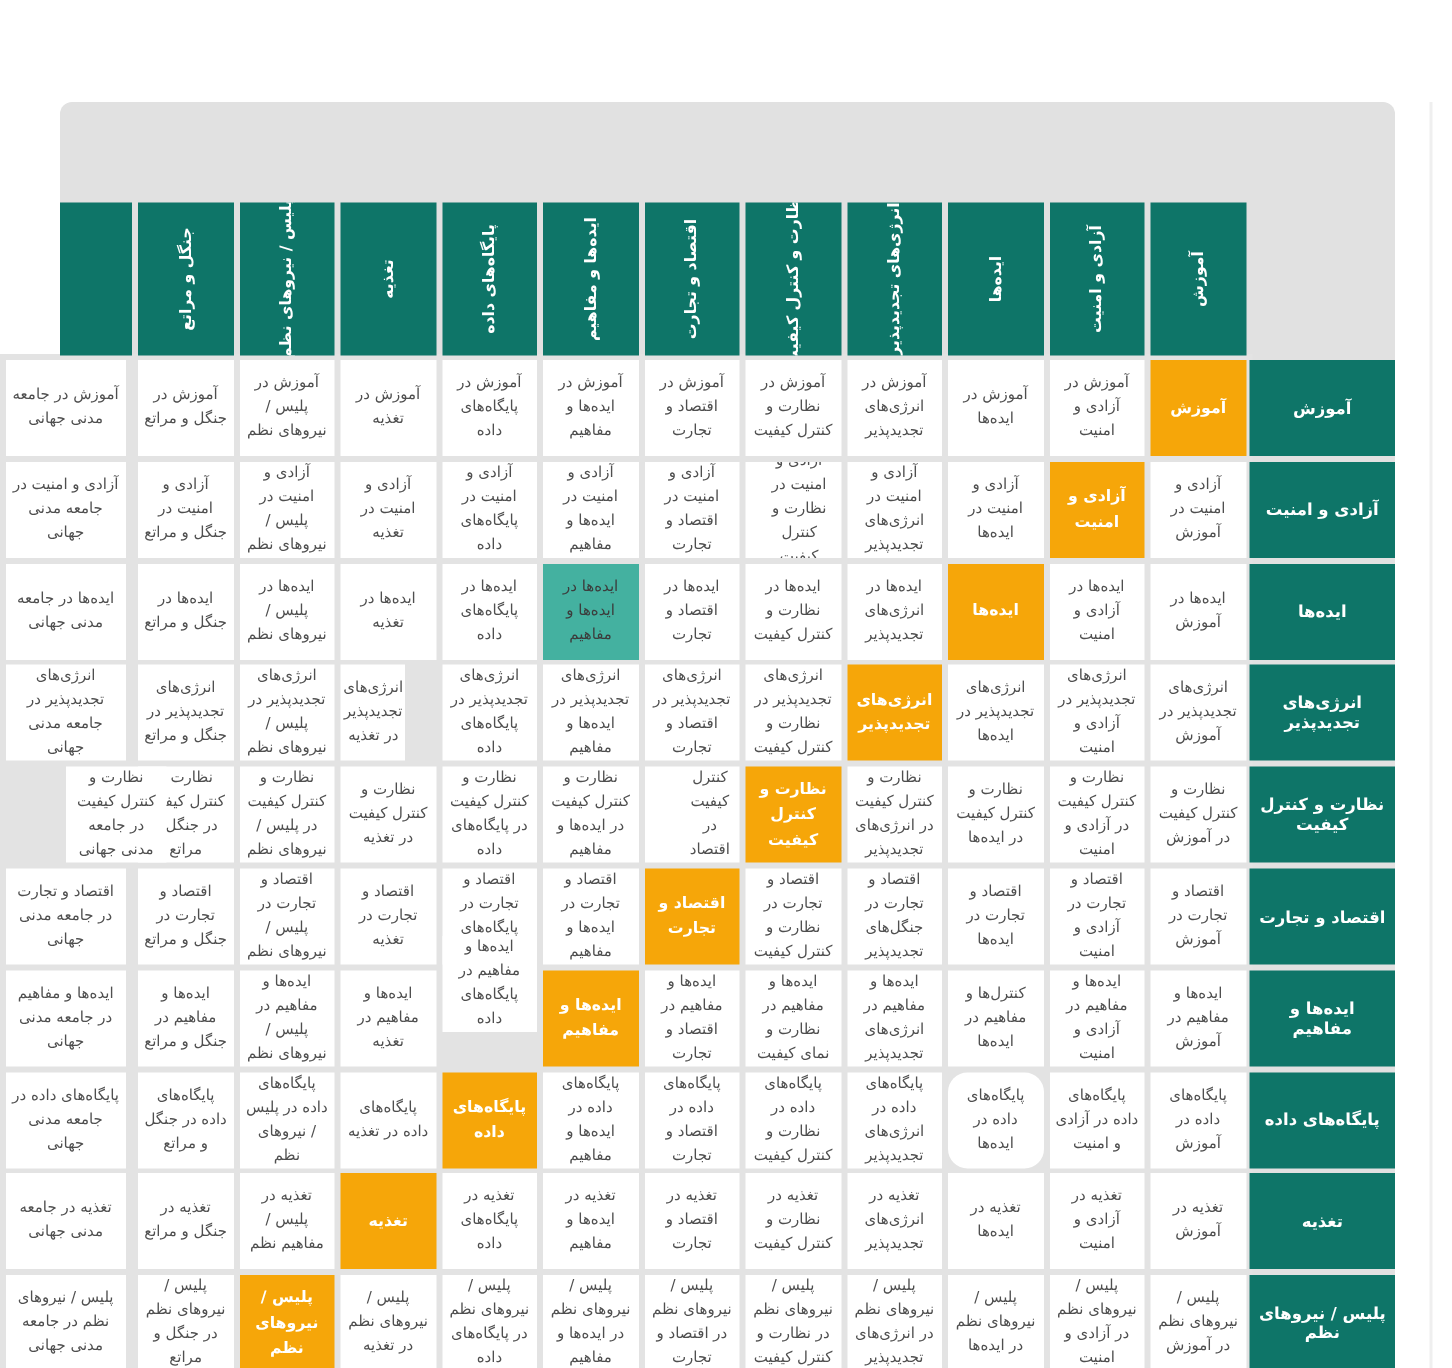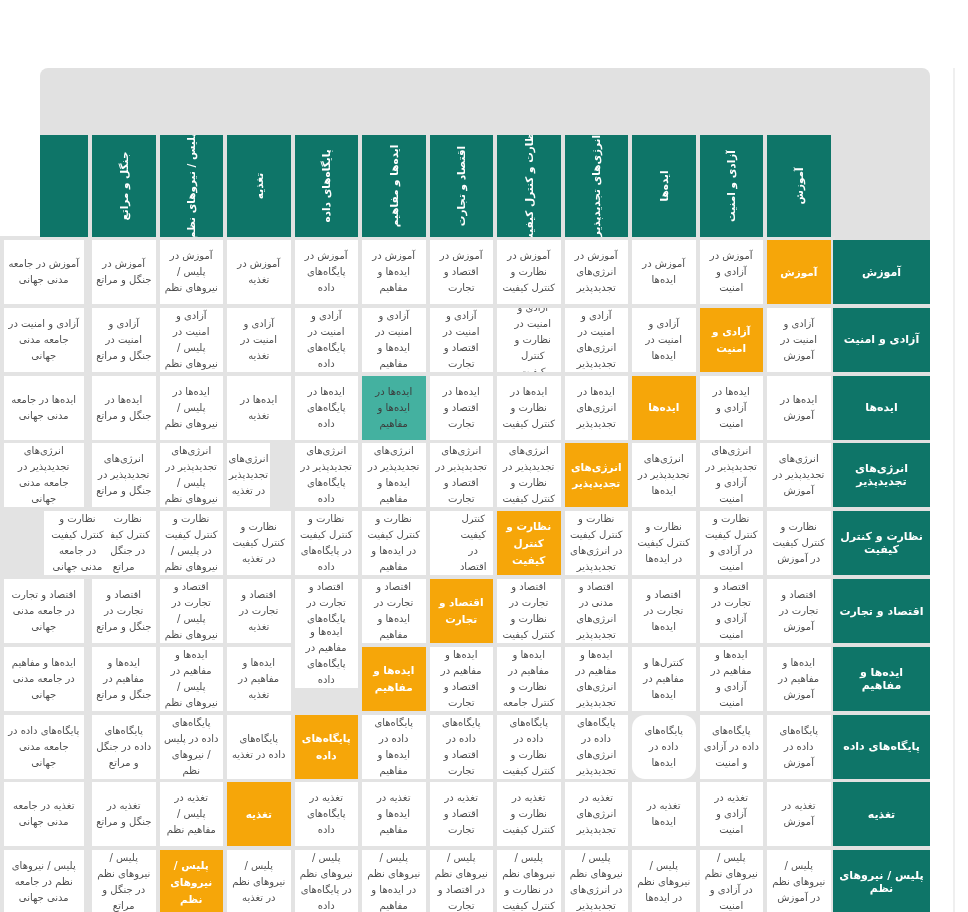--- a/index.html
+++ b/index.html
@@ -179,35 +179,35 @@
       <div class="cell" style="left: 362px; width: 63.5px; top: 511.2px;">نظارت و کنترل کیفیت در ایده‌ها و مفاهیم</div>
       <div class="cell" style="left: 294.5px; width: 63.5px; top: 511.2px;">نظارت و کنترل کیفیت در پایگاه‌های داده</div>
       <div class="cell" style="left: 227px; width: 63.5px; top: 511.2px;">نظارت و کنترل کیفیت در تغذیه</div>
       <div class="cell" style="left: 159.5px; width: 63.5px; top: 511.2px;">نظارت و کنترل کیفیت در پلیس / نیروهای نظم</div>
       <div class="cell" style="left: 92px; width: 63.5px; top: 511.2px;">نظارت و کنترل کیفیت در جنگل و مراتع</div>
       <div class="cell" style="left: 4px; width: 67px; top: 511.2px; margin-left: 40px;">نظارت و کنترل کیفیت در جامعه مدنی جهانی</div>
       <div class="row-header" style="top: 579px;">اقتصاد و تجارت</div>
       <div class="cell" style="left: 767px; width: 63.5px; top: 579px;">اقتصاد و تجارت در آموزش</div>
       <div class="cell" style="left: 699.5px; width: 63.5px; top: 579px;">اقتصاد و تجارت در آزادی و امنیت</div>
       <div class="cell" style="left: 632px; width: 63.5px; top: 579px;">اقتصاد و تجارت در ایده‌ها</div>
-      <div class="cell" style="left: 564.5px; width: 63.5px; top: 579px;">اقتصاد و مدنی در انرژی‌های تجدیدپذیر</div>
+      <div class="cell" style="left: 564.5px; width: 63.5px; top: 579px;">اقتصاد و تجارت در جنگل‌های تجدیدپذیر</div>
       <div class="cell" style="left: 497px; width: 63.5px; top: 579px;">اقتصاد و تجارت در نظارت و کنترل کیفیت</div>
       <div class="cell diagonal" style="left: 429.5px; width: 63.5px; top: 579px;">اقتصاد و تجارت</div>
       <div class="cell" style="left: 362px; width: 63.5px; top: 579px;">اقتصاد و تجارت در ایده‌ها و مفاهیم</div>
       <div class="cell" style="left: 294.5px; width: 63.5px; top: 579px;">اقتصاد و تجارت در پایگاه‌های داده</div>
       <div class="cell" style="left: 227px; width: 63.5px; top: 579px;">اقتصاد و تجارت در تغذیه</div>
       <div class="cell" style="left: 159.5px; width: 63.5px; top: 579px;">اقتصاد و تجارت در پلیس / نیروهای نظم</div>
       <div class="cell" style="left: 92px; width: 63.5px; top: 579px;">اقتصاد و تجارت در جنگل و مراتع</div>
       <div class="cell" style="left: 4px; width: 79.5px; top: 579px;">اقتصاد و تجارت در جامعه مدنی جهانی</div>
       <div class="row-header" style="top: 646.8px;">ایده‌ها و مفاهیم</div>
       <div class="cell" style="left: 767px; width: 63.5px; top: 646.8px;">ایده‌ها و مفاهیم در آموزش</div>
       <div class="cell" style="left: 699.5px; width: 63.5px; top: 646.8px;">ایده‌ها و مفاهیم در آزادی و امنیت</div>
       <div class="cell" style="left: 632px; width: 63.5px; top: 646.8px;">کنترل‌ها و مفاهیم در ایده‌ها</div>
       <div class="cell" style="left: 564.5px; width: 63.5px; top: 646.8px;">ایده‌ها و مفاهیم در انرژی‌های تجدیدپذیر</div>
-      <div class="cell" style="left: 497px; width: 63.5px; top: 646.8px;">ایده‌ها و مفاهیم در نظارت و کنترل جامعه</div>
+      <div class="cell" style="left: 497px; width: 63.5px; top: 646.8px;">ایده‌ها و مفاهیم در نظارت و نمای کیفیت</div>
       <div class="cell" style="left: 429.5px; width: 63.5px; top: 646.8px;">ایده‌ها و مفاهیم در اقتصاد و تجارت</div>
       <div class="cell diagonal" style="left: 362px; width: 63.5px; top: 646.8px;">ایده‌ها و مفاهیم</div>
       <div class="cell" style="left: 294.5px; width: 63.5px; top: 624px;">ایده‌ها و مفاهیم در پایگاه‌های داده</div>
       <div class="cell" style="left: 227px; width: 63.5px; top: 646.8px;">ایده‌ها و مفاهیم در تغذیه</div>
       <div class="cell" style="left: 159.5px; width: 63.5px; top: 646.8px;">ایده‌ها و مفاهیم در پلیس / نیروهای نظم</div>
       <div class="cell" style="left: 92px; width: 63.5px; top: 646.8px;">ایده‌ها و مفاهیم در جنگل و مراتع</div>
       <div class="cell" style="left: 4px; width: 79.5px; top: 646.8px;">ایده‌ها و مفاهیم در جامعه مدنی جهانی</div>
       <div class="row-header" style="top: 714.6px;">پایگاه‌های داده</div>
       <div class="cell" style="left: 767px; width: 63.5px; top: 714.6px;">پایگاه‌های داده در آموزش</div>
       <div class="cell" style="left: 699.5px; width: 63.5px; top: 714.6px;">پایگاه‌های داده در آزادی و امنیت</div>

